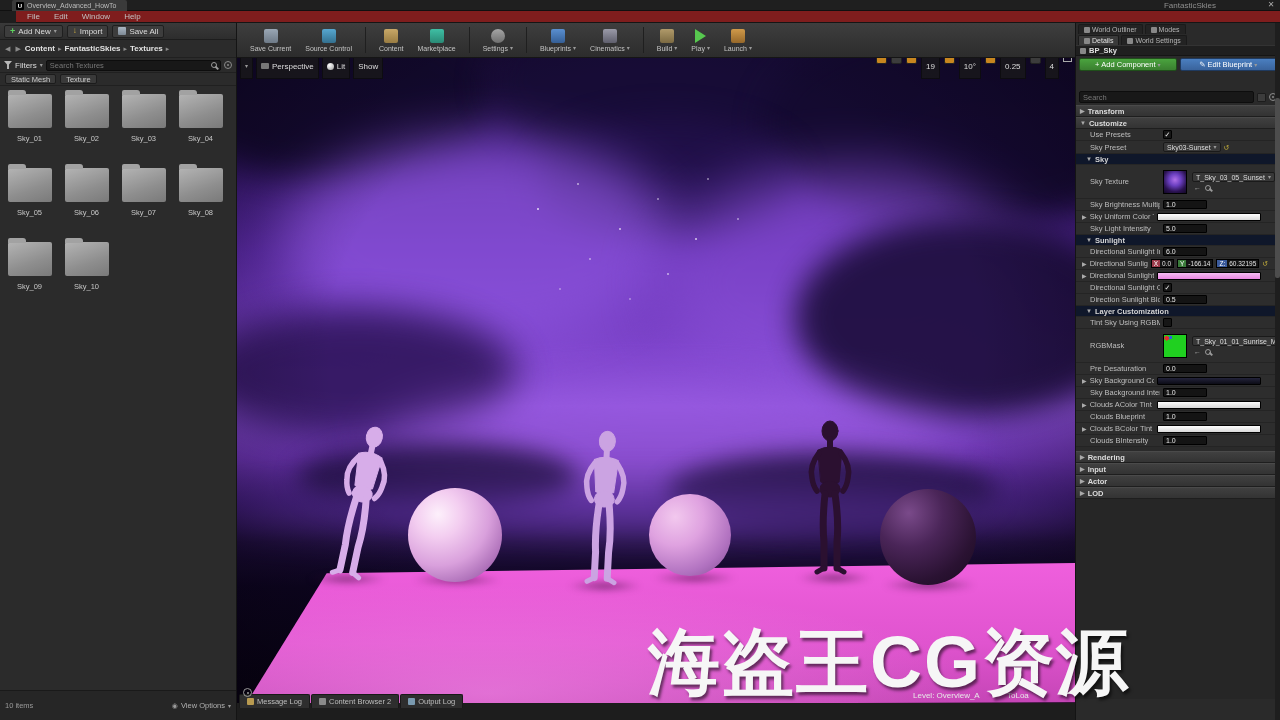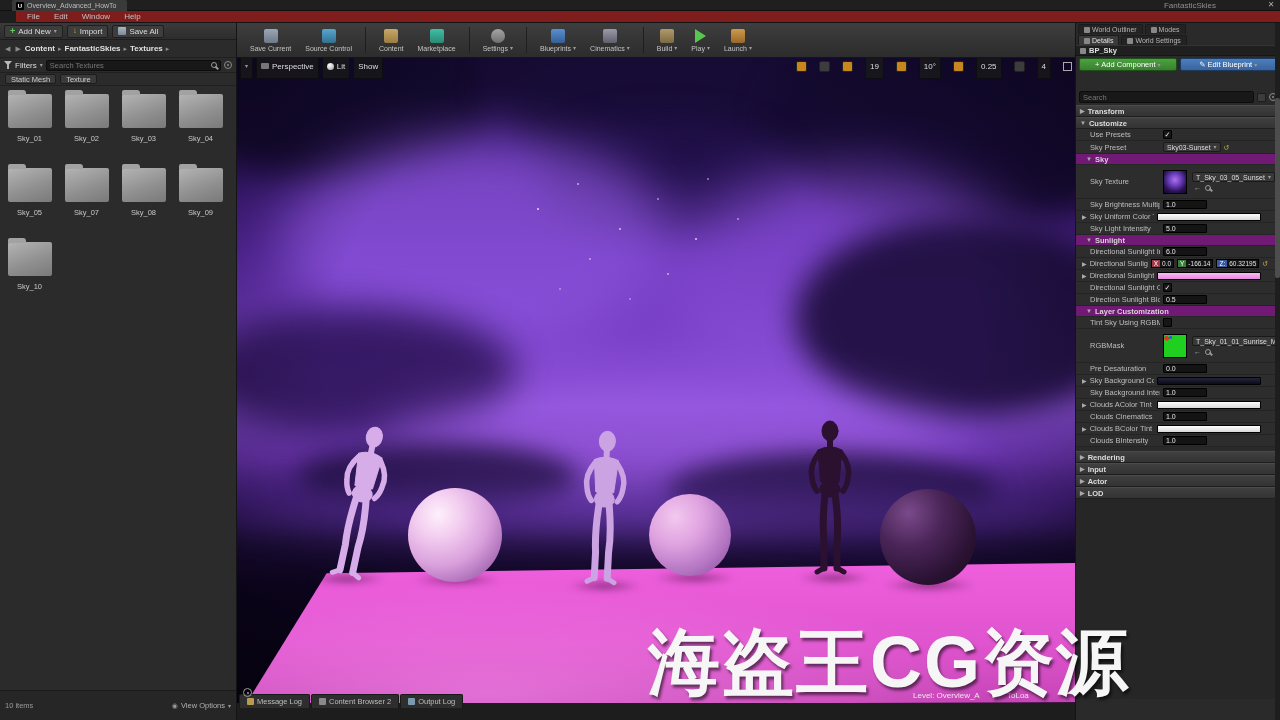--- a/index.html
+++ b/index.html
@@ -74,21 +74,21 @@
 .vignette{position:absolute;inset:0;background:radial-gradient(ellipse at 50% 45%,transparent 55%,rgba(5,0,12,.5) 100%)}
 .platform{position:absolute;left:0;top:505px;width:838px;height:145px;clip-path:polygon(10.7% 7%,100% 0%,100% 96%,1% 98%);background:radial-gradient(ellipse at 30% 90%,rgba(255,160,245,.45),transparent 60%),linear-gradient(180deg,#ef5fdd 0%,#e054cf 55%,#c344b4 100%)}
 .obj-shadow{position:absolute;border-radius:50%;background:radial-gradient(rgba(45,6,45,.55),transparent 70%);filter:blur(3px)}
 .sphere{position:absolute;border-radius:50%}
 .sphere1{left:171px;top:430px;width:94px;height:94px;background:radial-gradient(circle at 32% 28%,#fdf0fb 0%,#f3cdf0 25%,#d9a0dc 55%,#a96bb5 80%,#7e4a8d 100%)}
 .sphere2{left:412px;top:436px;width:82px;height:82px;background:radial-gradient(circle at 32% 28%,#f2c8ee 0%,#dfa2e0 35%,#b172c0 70%,#7e4a90 100%)}
 .sphere3{left:643px;top:431px;width:96px;height:96px;background:radial-gradient(circle at 30% 25%,#7a4a8a 0%,#4a2558 35%,#2a1232 70%,#180a1e 100%)}
 .mannequin{position:absolute;width:66px;height:160px}
 .vp-toolbar{position:absolute;left:0;top:0;width:100%;height:16px;display:flex;align-items:center;padding:2px 3px;gap:3px;z-index:20}
 .vp-chip{background:rgba(25,25,25,.78);border:1px solid rgba(0,0,0,.4);border-radius:0;height:12px;display:flex;align-items:center;gap:3px;padding:12px 4px;font-size:8px;color:#ddd}
-.vp-right{margin-left:auto;display:flex;align-items:center;gap:12px}
+.vp-right{margin-left:auto;display:flex;gap:4px}
 .vp-ico{width:11px;height:11px;border-radius:2px;background:#3c3c3c;border:1px solid #222}
 .vp-ico.orange{background:#c8861f}
 .persp-ico{width:8px;height:6px;background:#777;border-radius:1px}
 .lit-ico{width:7px;height:7px;border-radius:50%;background:radial-gradient(circle at 35% 30%,#fff,#9a9a9a)}
 .max-ico{width:9px;height:9px;border:1px solid #aaa;background:transparent}
 .vp-status-level{position:absolute;left:676px;bottom:3px;font-size:8px;color:#e8e8e8;z-index:30;white-space:nowrap}
 .vp-status-more{position:absolute;left:770px;bottom:3px;font-size:8px;color:#e8e8e8;z-index:30;white-space:nowrap}
 .compass-icon{position:absolute;left:6px;bottom:6px;width:9px;height:9px;border:1px solid #9a9a9a;border-radius:50%;z-index:30}
 .compass-icon::after{content:'';position:absolute;left:3px;top:3px;width:2px;height:2px;background:#9a9a9a;border-radius:50%}
 .watermark{position:absolute;left:648px;top:626px;font-size:72px;font-weight:bold;color:#f6f6f6;text-shadow:2px 3px 3px rgba(0,0,0,.55);z-index:60;letter-spacing:2px;line-height:1;white-space:nowrap;pointer-events:none}
@@ -106,21 +106,21 @@
 .rp-tab.active{background:#3a3a3a;color:#e0e0e0}
 .rp-ico{width:6px;height:6px;border-radius:1px;background:#888;flex-shrink:0}
 .rp-actor{height:11px;background:#1f1f1f;display:flex;align-items:center;gap:3px;padding:0 4px;font-size:7.5px;color:#e0e0e0;border-top:1px solid #333;border-bottom:1px solid #151515;font-weight:bold}
 .rp-buttons{display:flex;gap:3px;padding:2px 3px;height:17px}
 .btn-green{flex:1;background:linear-gradient(#4aa33e,#3a7f30);border:1px solid #1f4f1a;border-radius:2px;color:#fff;font-size:7.5px;display:flex;align-items:center;justify-content:center;gap:2px}
 .btn-blue{flex:1;background:linear-gradient(#4a7fc0,#3a639c);border:1px solid #1f3a5f;border-radius:2px;color:#fff;font-size:7.5px;display:flex;align-items:center;justify-content:center;gap:2px}
 .rp-search-row{display:flex;align-items:center;gap:3px;padding:2px 3px;margin-top:16px}
 .mini-ico{width:9px;height:9px;background:#3c3c3c;border:1px solid #1c1c1c;border-radius:1px;flex-shrink:0}
 .rp-header{height:12px;background:linear-gradient(#404040,#333);border-top:1px solid #4a4a4a;border-bottom:1px solid #1e1e1e;display:flex;align-items:center;gap:3px;padding:0 4px;font-size:7.5px;font-weight:bold;color:#ddd}
 .rp-header.spaced{margin-top:4px}
-.rp-subheader{height:11px;background:#701a75;border-bottom:1px solid #262626;display:flex;align-items:center;gap:3px;padding:0 4px 0 10px;font-size:7.5px;font-weight:bold;color:#d5d5d5}
+.rp-subheader{height:11px;background:#0f172a;border-bottom:1px solid #262626;display:flex;align-items:center;gap:3px;padding:0 4px 0 10px;font-size:7.5px;font-weight:bold;color:#d5d5d5}
 .rp-row{min-height:12px;display:flex;align-items:center;padding:1px 7px 1px 14px;border-bottom:1px solid #242424;background:#2d2d2d;font-size:7.5px;gap:3px}
 .rp-row-tall{height:34px}
 .rp-label{width:70px;color:#bdbdbd;white-space:nowrap;overflow:hidden;flex-shrink:0}
 .exp{color:#aaa;font-size:6px;line-height:1;flex-shrink:0}
 .num-field{width:44px;height:9px;background:#141414;border:1px solid #000;border-radius:1px;color:#e4e4e4;font-size:7px;padding:0 2px;display:flex;align-items:center}
 .color-bar{width:104px;height:8px;border:1px solid #000;border-radius:1px}
 .bar-white{background:linear-gradient(#fdfdfd,#d8d8d8)}
 .bar-pink{background:linear-gradient(#f6bdf2,#ea86e2)}
 .bar-dark{background:linear-gradient(#23233a,#0c0c16)}
 .checkbox{width:9px;height:9px;background:#161616;border:1px solid #000;border-radius:1px;display:flex;align-items:center;justify-content:center;color:#ececec;font-size:7px;line-height:1;flex-shrink:0}
@@ -210,20 +210,24 @@
         <span class="folder-icon"></span>
         <span class="asset-label">Sky_03</span>
       </div>
     <div class="asset-tile">
         <span class="folder-icon"></span>
         <span class="asset-label">Sky_04</span>
       </div>
     <div class="asset-tile">
         <span class="folder-icon"></span>
         <span class="asset-label">Sky_05</span>
+      </div>
+    <div class="asset-tile">
+        <span class="folder-icon"></span>
+        <span class="asset-label">Sky_06</span>
       </div>
     <div class="asset-tile">
         <span class="folder-icon"></span>
         <span class="asset-label">Sky_07</span>
       </div>
     <div class="asset-tile">
         <span class="folder-icon"></span>
         <span class="asset-label">Sky_08</span>
       </div>
     <div class="asset-tile">
@@ -625,21 +629,21 @@
     <span class="num-field">
         <span>1.0</span>
       </span>
   </div>
   <div class="rp-row">
     <span class="exp" style="margin-left:-8px">▶</span>
     <span class="rp-label" style="width:64px">Clouds AColor Tint</span>
     <span class="color-bar bar-white"></span>
   </div>
   <div class="rp-row">
-    <span class="rp-label">Clouds Cinematics</span>
+    <span class="rp-label">Clouds Blueprint</span>
     <span class="num-field">
         <span>1.0</span>
       </span>
   </div>
   <div class="rp-row">
     <span class="exp" style="margin-left:-8px">▶</span>
     <span class="rp-label" style="width:64px">Clouds BColor Tint</span>
     <span class="color-bar bar-white"></span>
   </div>
   <div class="rp-row">

